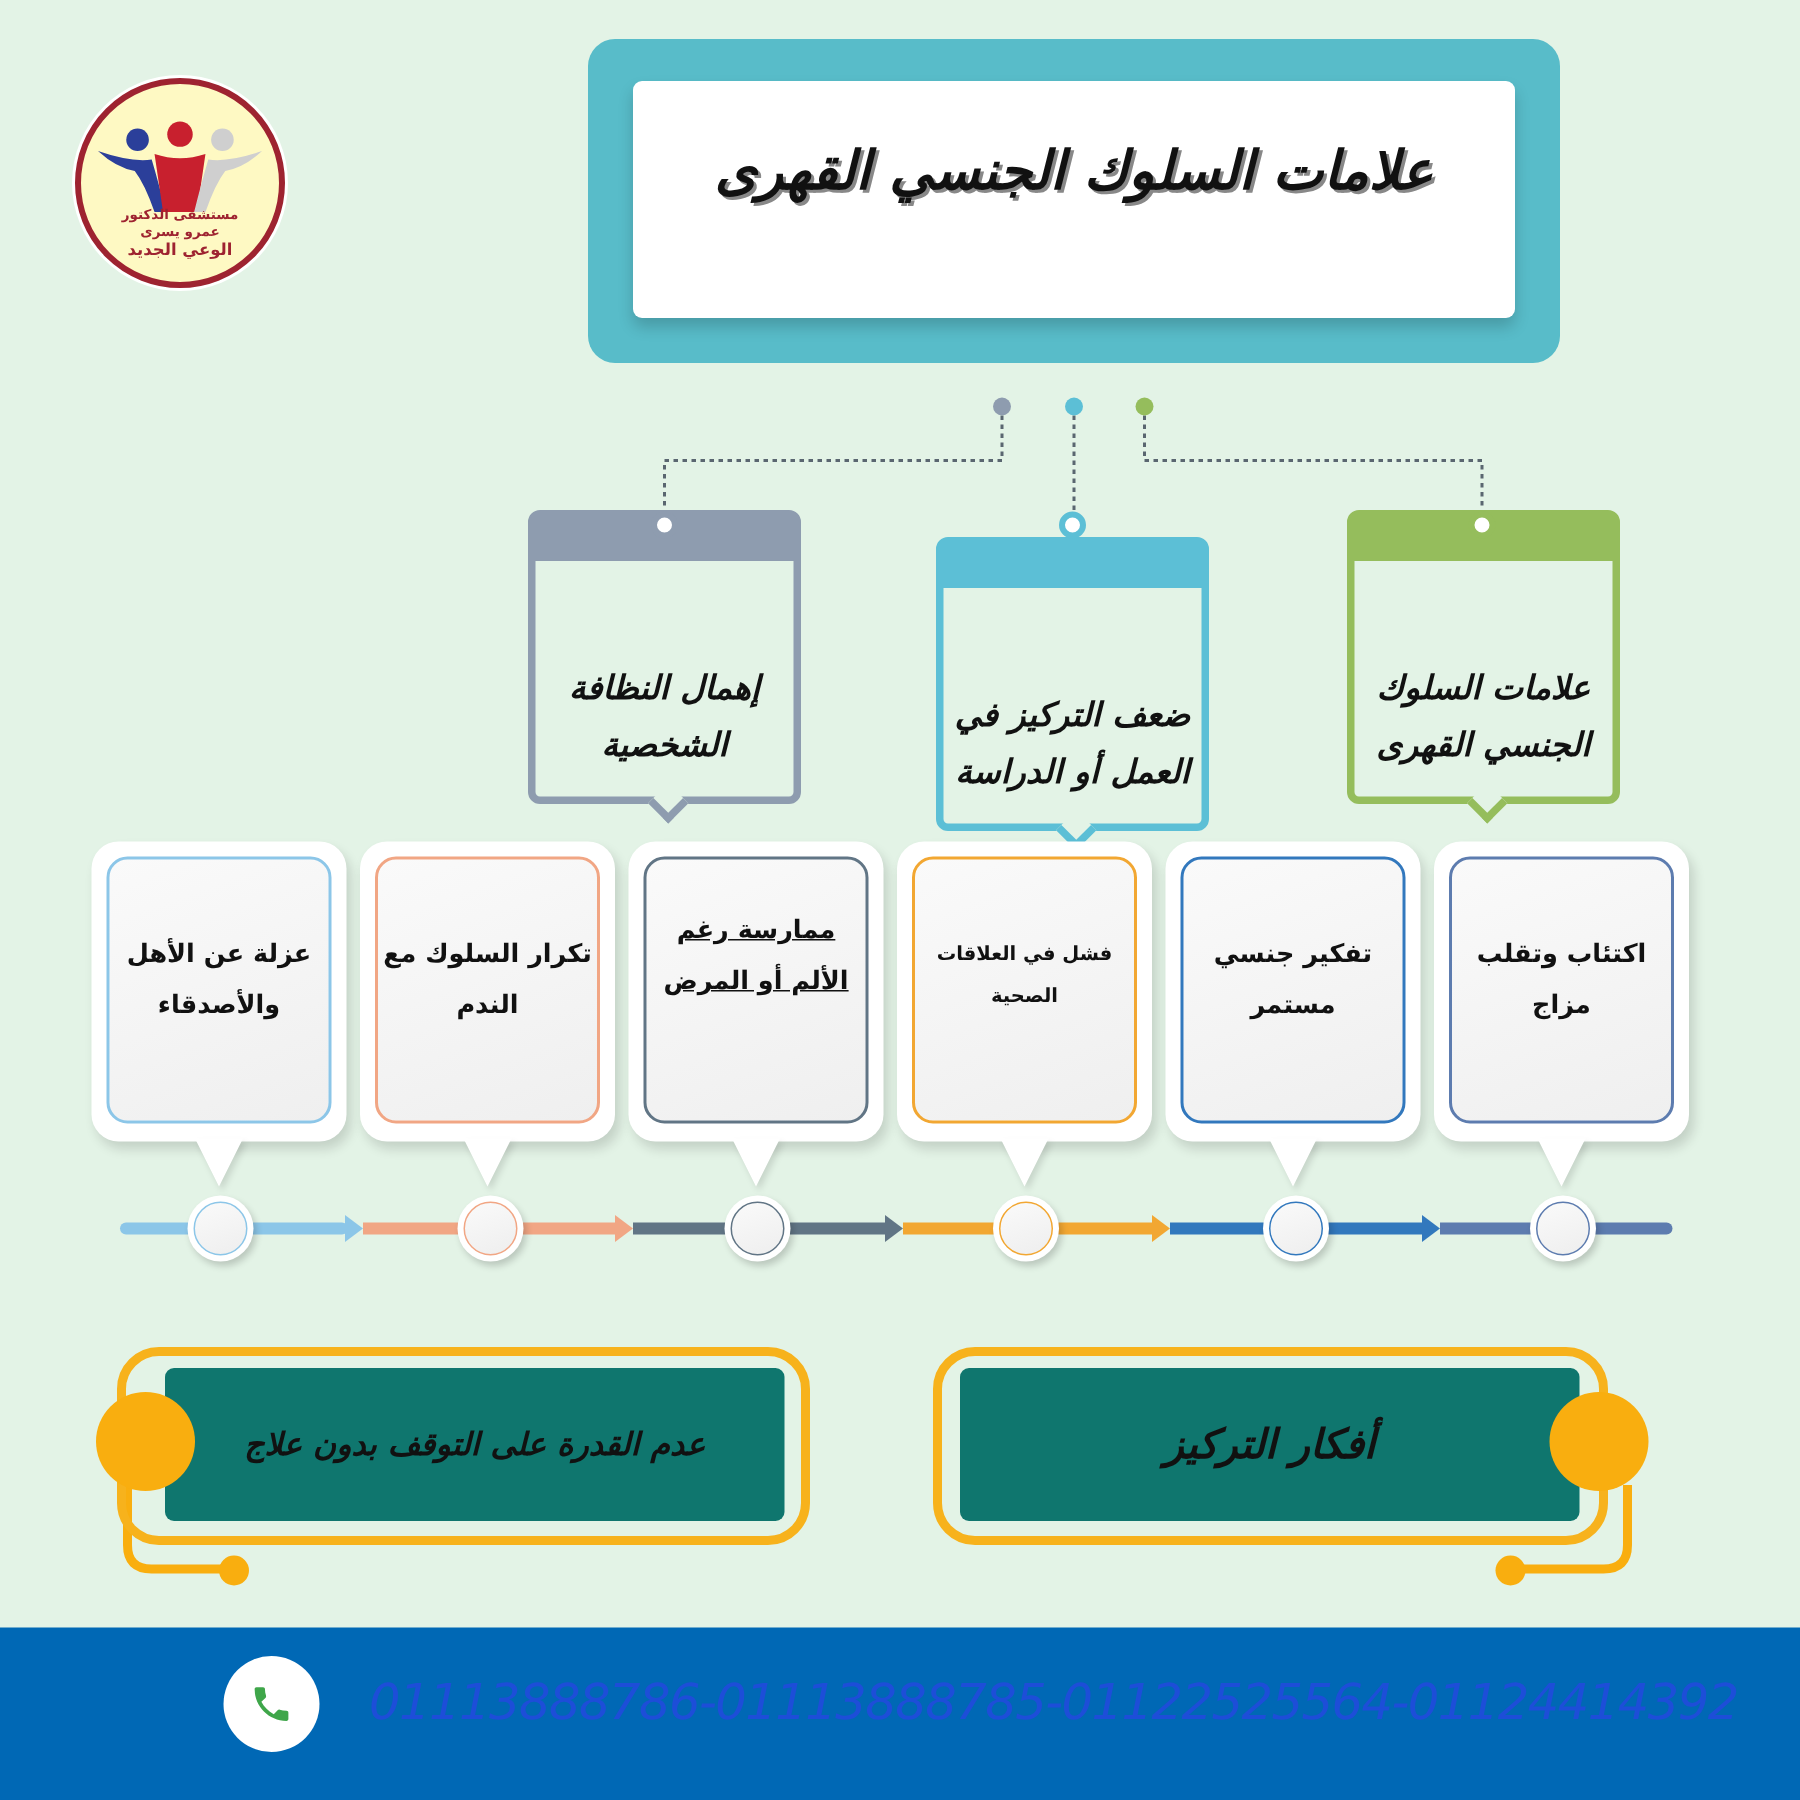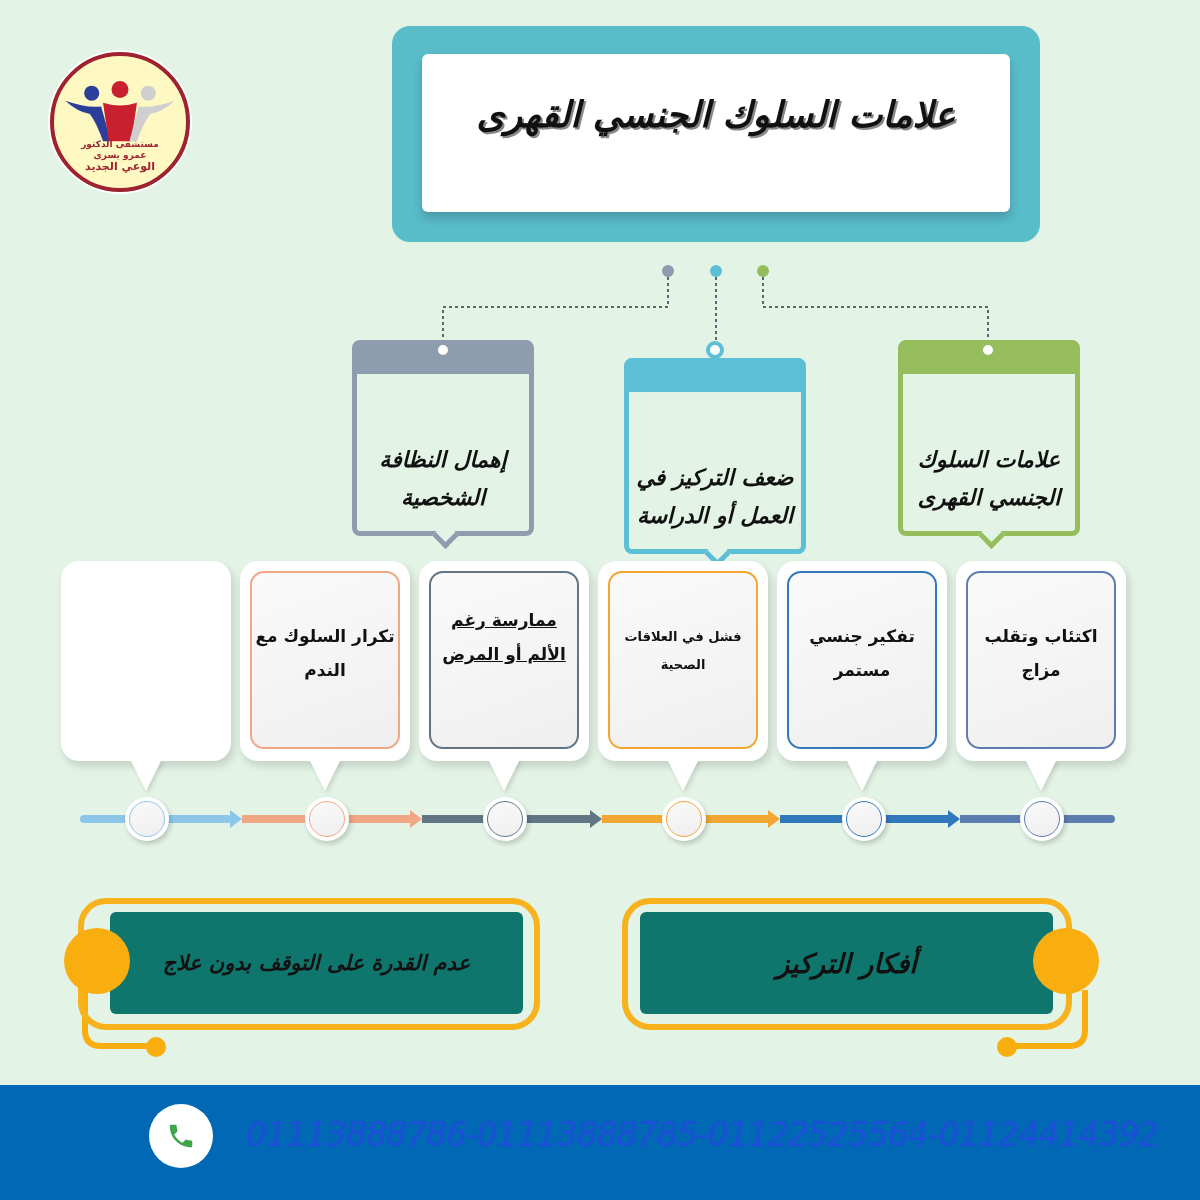--- a/index.html
+++ b/index.html
@@ -179,20 +179,23 @@
   <div class="txt">ضعف التركيز في العمل أو الدراسة</div>
 </div>
 <div class="abs cat-dot" style="left:706px;border-color:#5cbfd6;"></div>
 
 <div class="abs cat cat-3">
   <div class="txt">إهمال النظافة الشخصية</div>
 </div>
 <div class="abs cat-dot" style="left:434px;border-color:#8e9caf;"></div>
 
 <div class="abs tcard" style="left:61px;">
+  <div class="inner" style="border-color:#8cc6e8;">
+    <div class="txt">عزلة عن الأهل والأصدقاء</div>
+  </div>
   <div class="pointer"></div>
 </div>
 <div class="abs tcard" style="left:240px;">
   <div class="inner" style="border-color:#f1a684;">
     <div class="txt">تكرار السلوك مع الندم</div>
   </div>
   <div class="pointer"></div>
 </div>
 <div class="abs tcard" style="left:419px;">
   <div class="inner" style="border-color:#617585;padding-top:30px;text-decoration:underline;">

